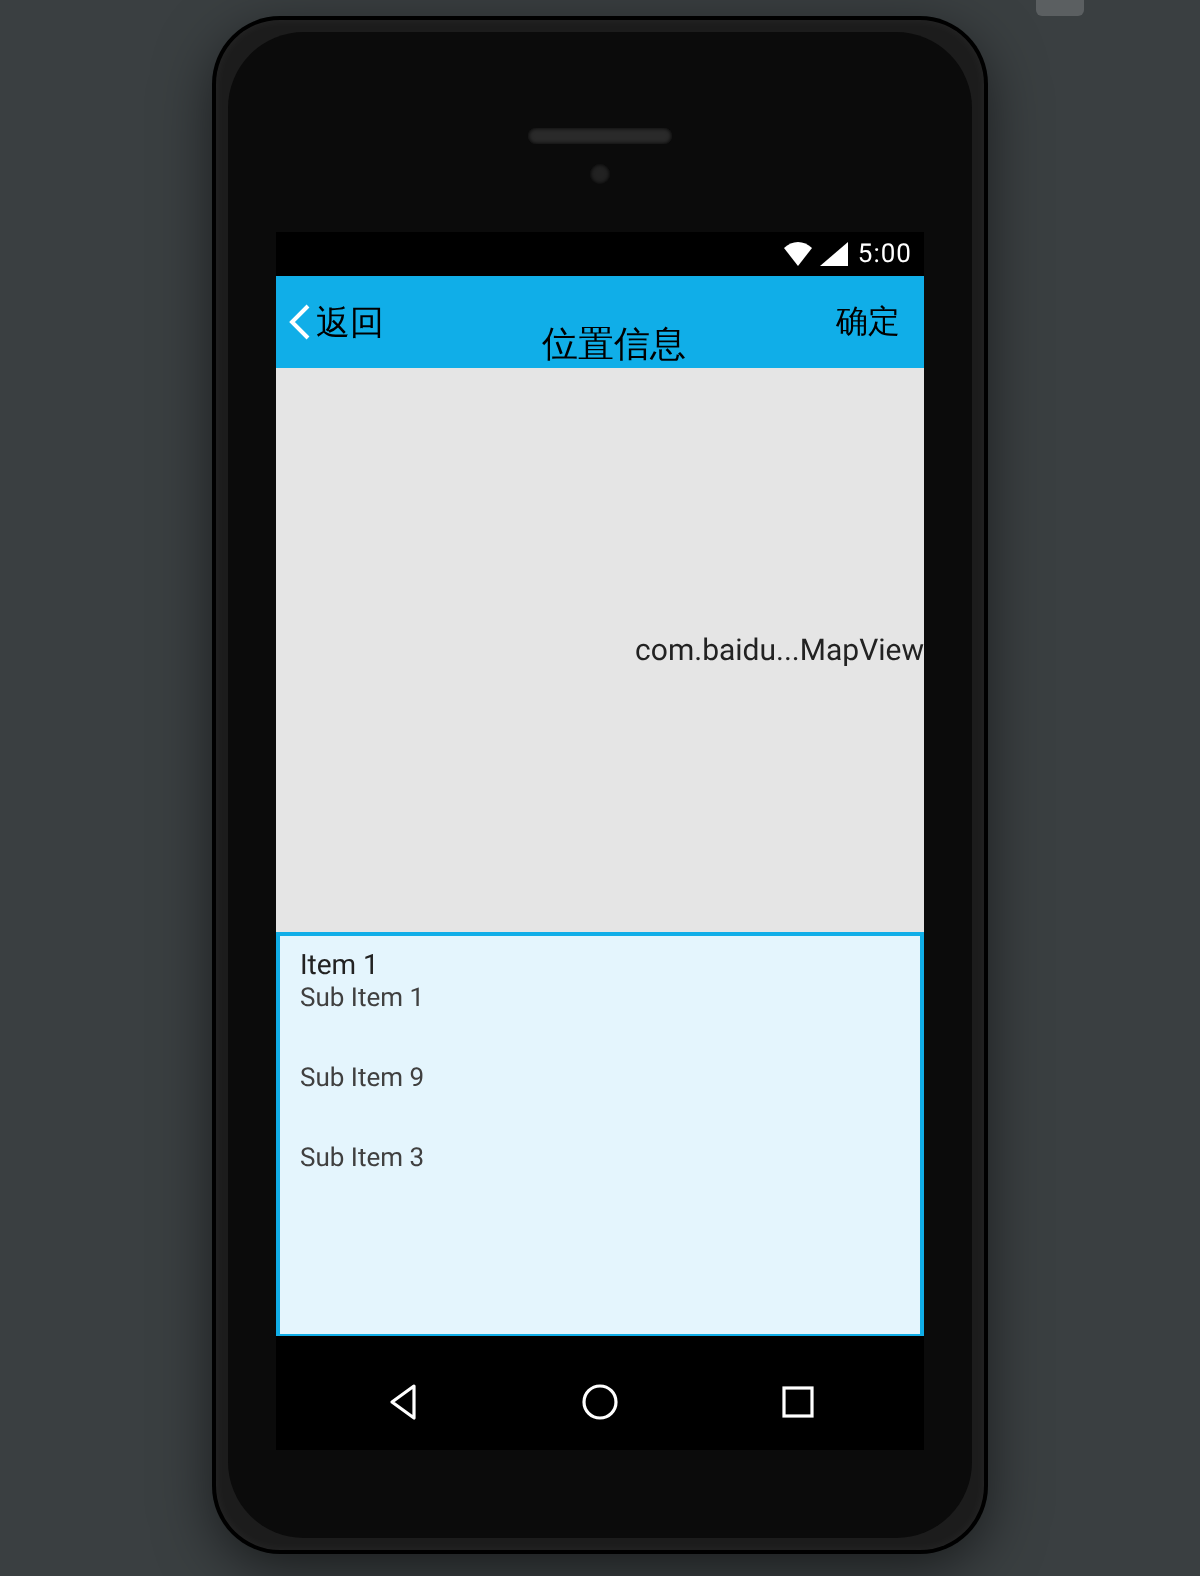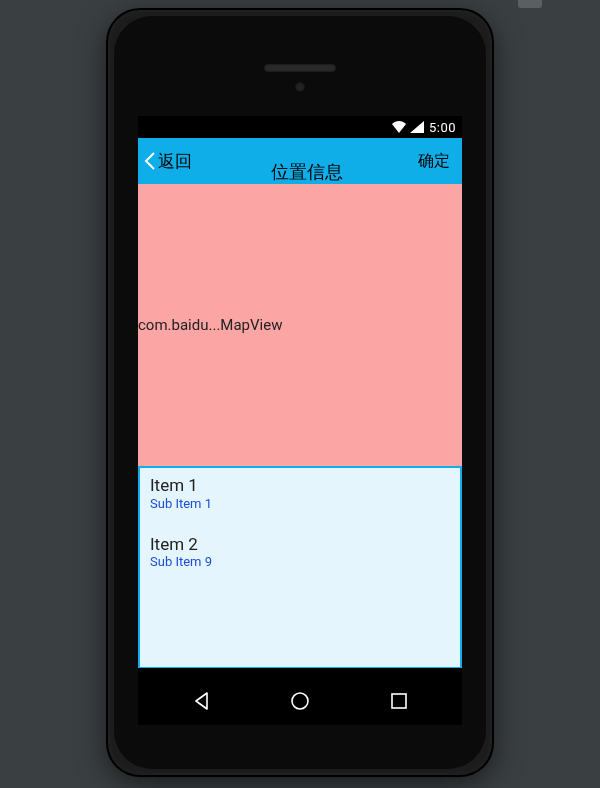--- a/index.html
+++ b/index.html
@@ -132,52 +132,52 @@
     margin-left: auto;
     padding: 0 12px;
     height: 100%;
     display: flex;
     align-items: center;
     font-size: 16px;
   }
 
   
   .map-area {
-    background: #fca5a5;
+    background: #e5e5e5;
     color: #222;
     font-size: 15px;
     display: flex;
     align-items: center;
-    justify-content: flex-start;
+    justify-content: flex-end;
     height: 282px;
   }
 
   
   .list {
     background: #e4f5fd;
     border: 2px solid #10aee8;
     border-bottom-width: 1px;
     box-sizing: border-box;
     height: 202px;
     overflow: hidden;
   }
   .list-row {
     padding: 8px 10px 6px 10px;
   }
   .list-row + .list-row {
     margin-top: 10px;
   }
   .list-row .primary {
-    font-size: 17px;
+    font-size: 14px;
     color: #222;
     line-height: 1.1;
   }
   .list-row .secondary {
     font-size: 13px;
-    color: #1d4ed8;
+    color: #404040;
     margin-top: 1px;
   }
 
   
   .screen-bottom {
     height: 21px;
     background: #000;
   }
 
   
@@ -246,24 +246,24 @@
       <div class="map-area">
         <span>com.baidu...MapView</span>
       </div>
 
       <div class="list">
         <div class="list-row">
           <div class="primary">Item 1</div>
           <div class="secondary">Sub Item 1</div>
         </div>
         <div class="list-row">
-          <div class="primary">Item 2</div>
           <div class="secondary">Sub Item 9</div>
         </div>
         <div class="list-row">
+          <div class="secondary">Sub Item 3</div>
         </div>
       </div>
 
       <div class="screen-bottom"></div>
     </div>
 
     <div class="nav-bar">
       <div class="nav-btn">
         <span>
           <svg width="22" height="22" viewBox="0 0 22 22">

